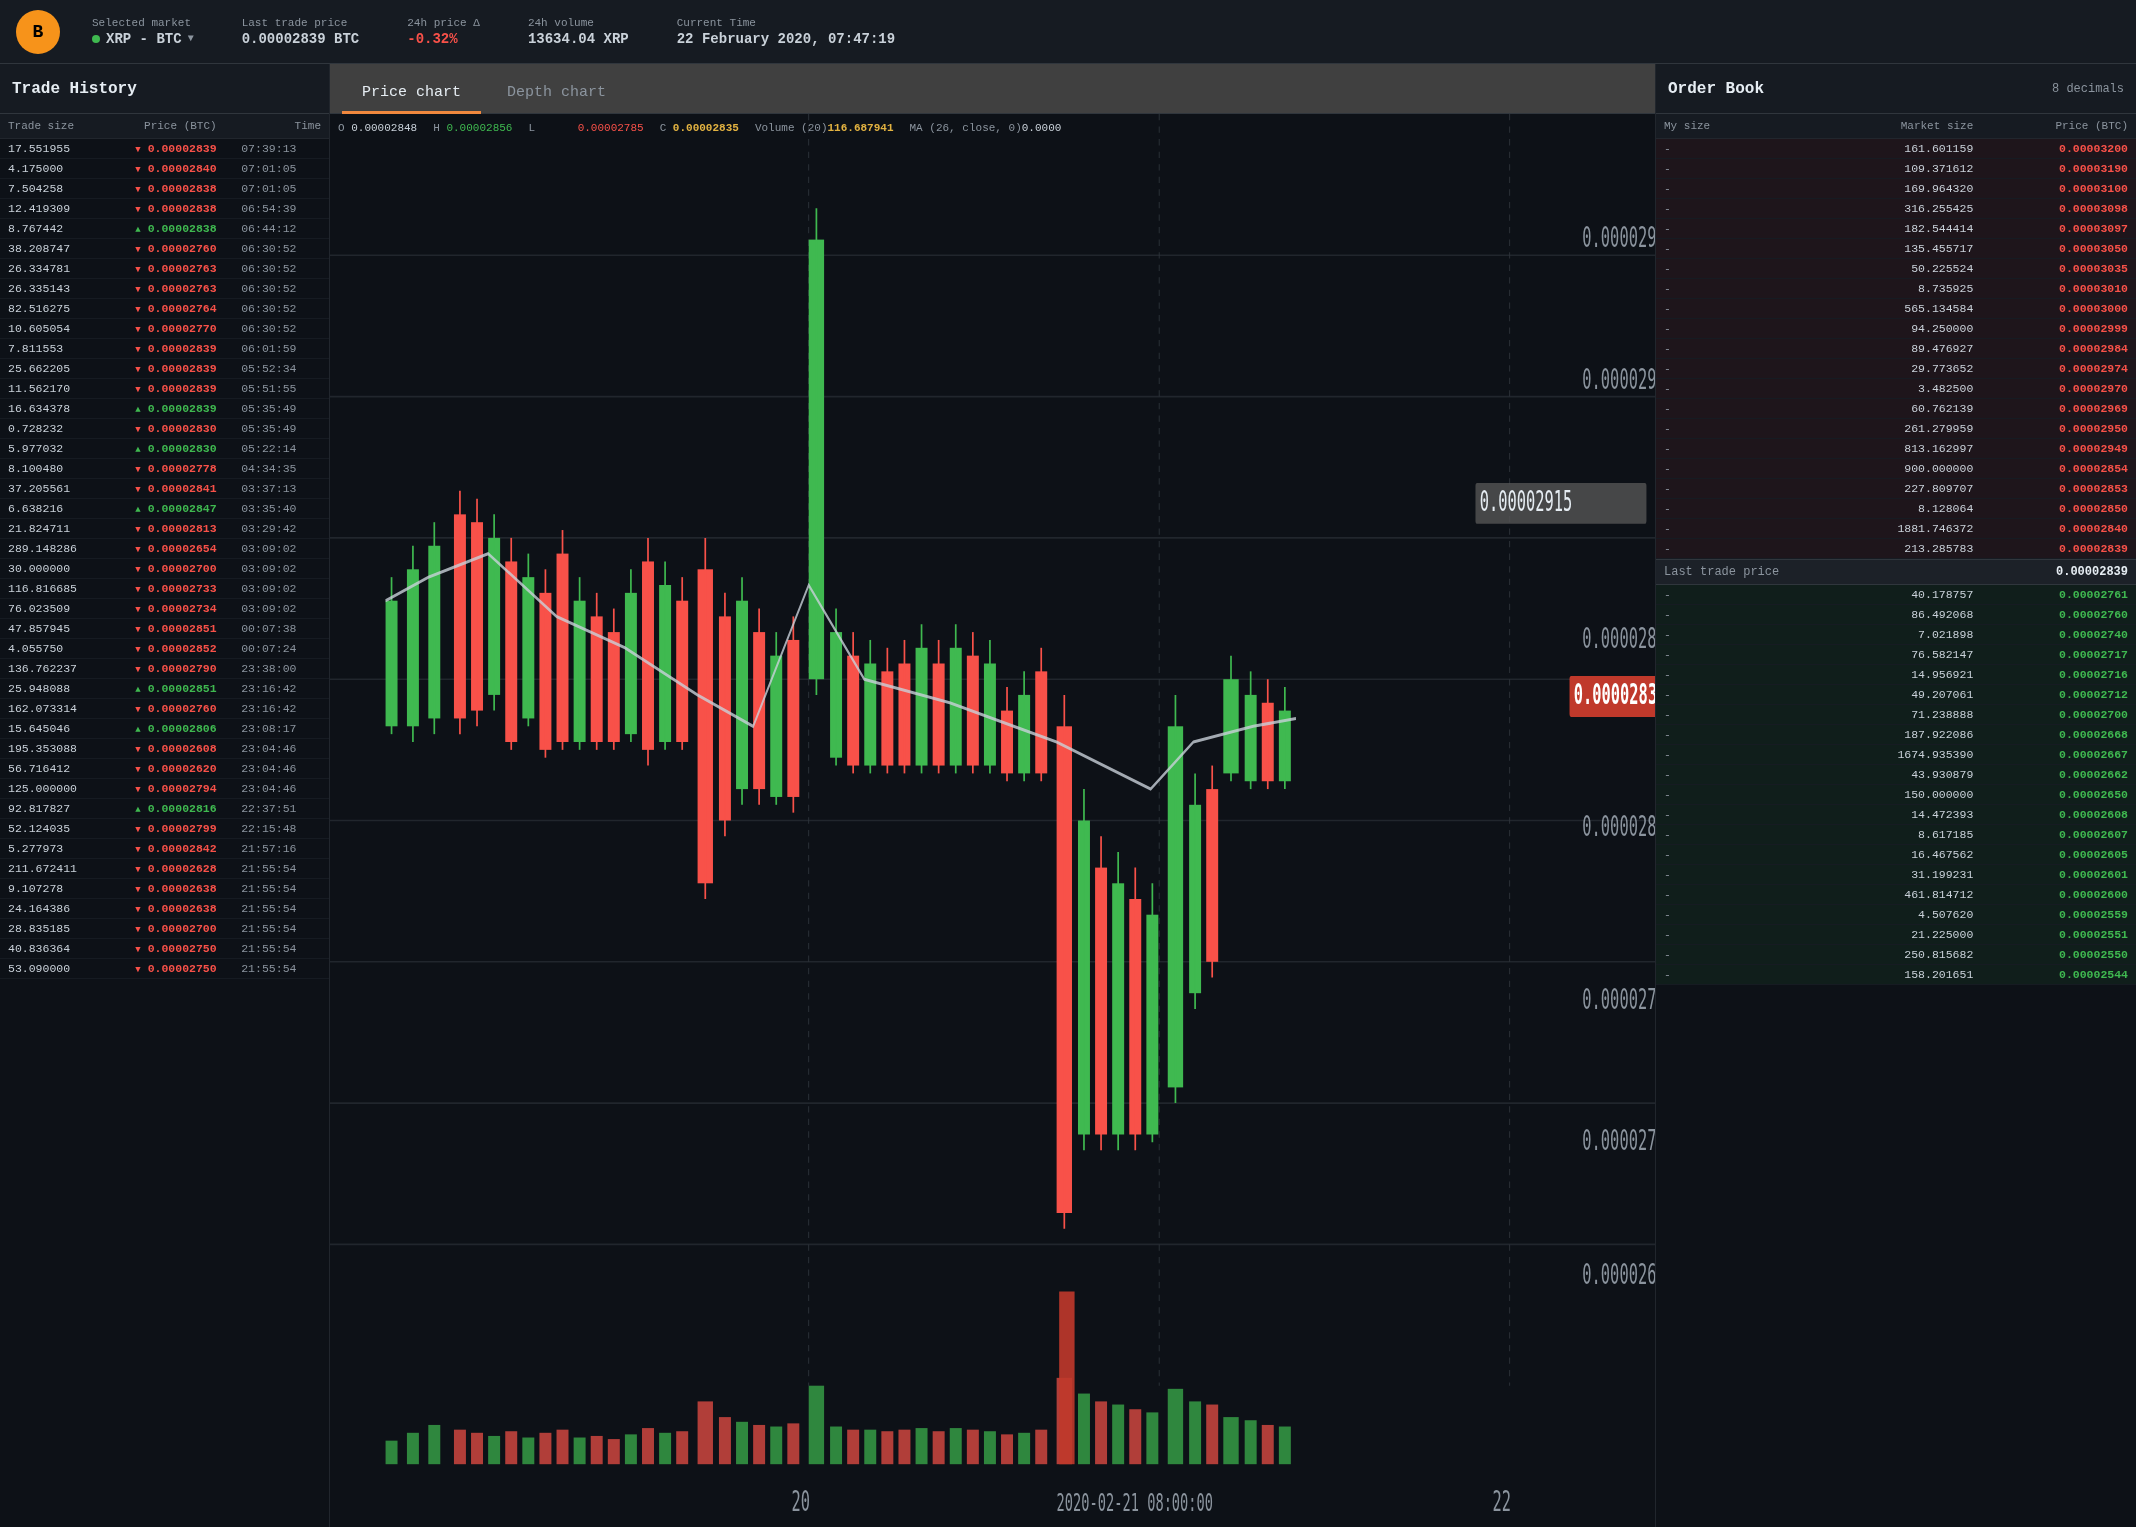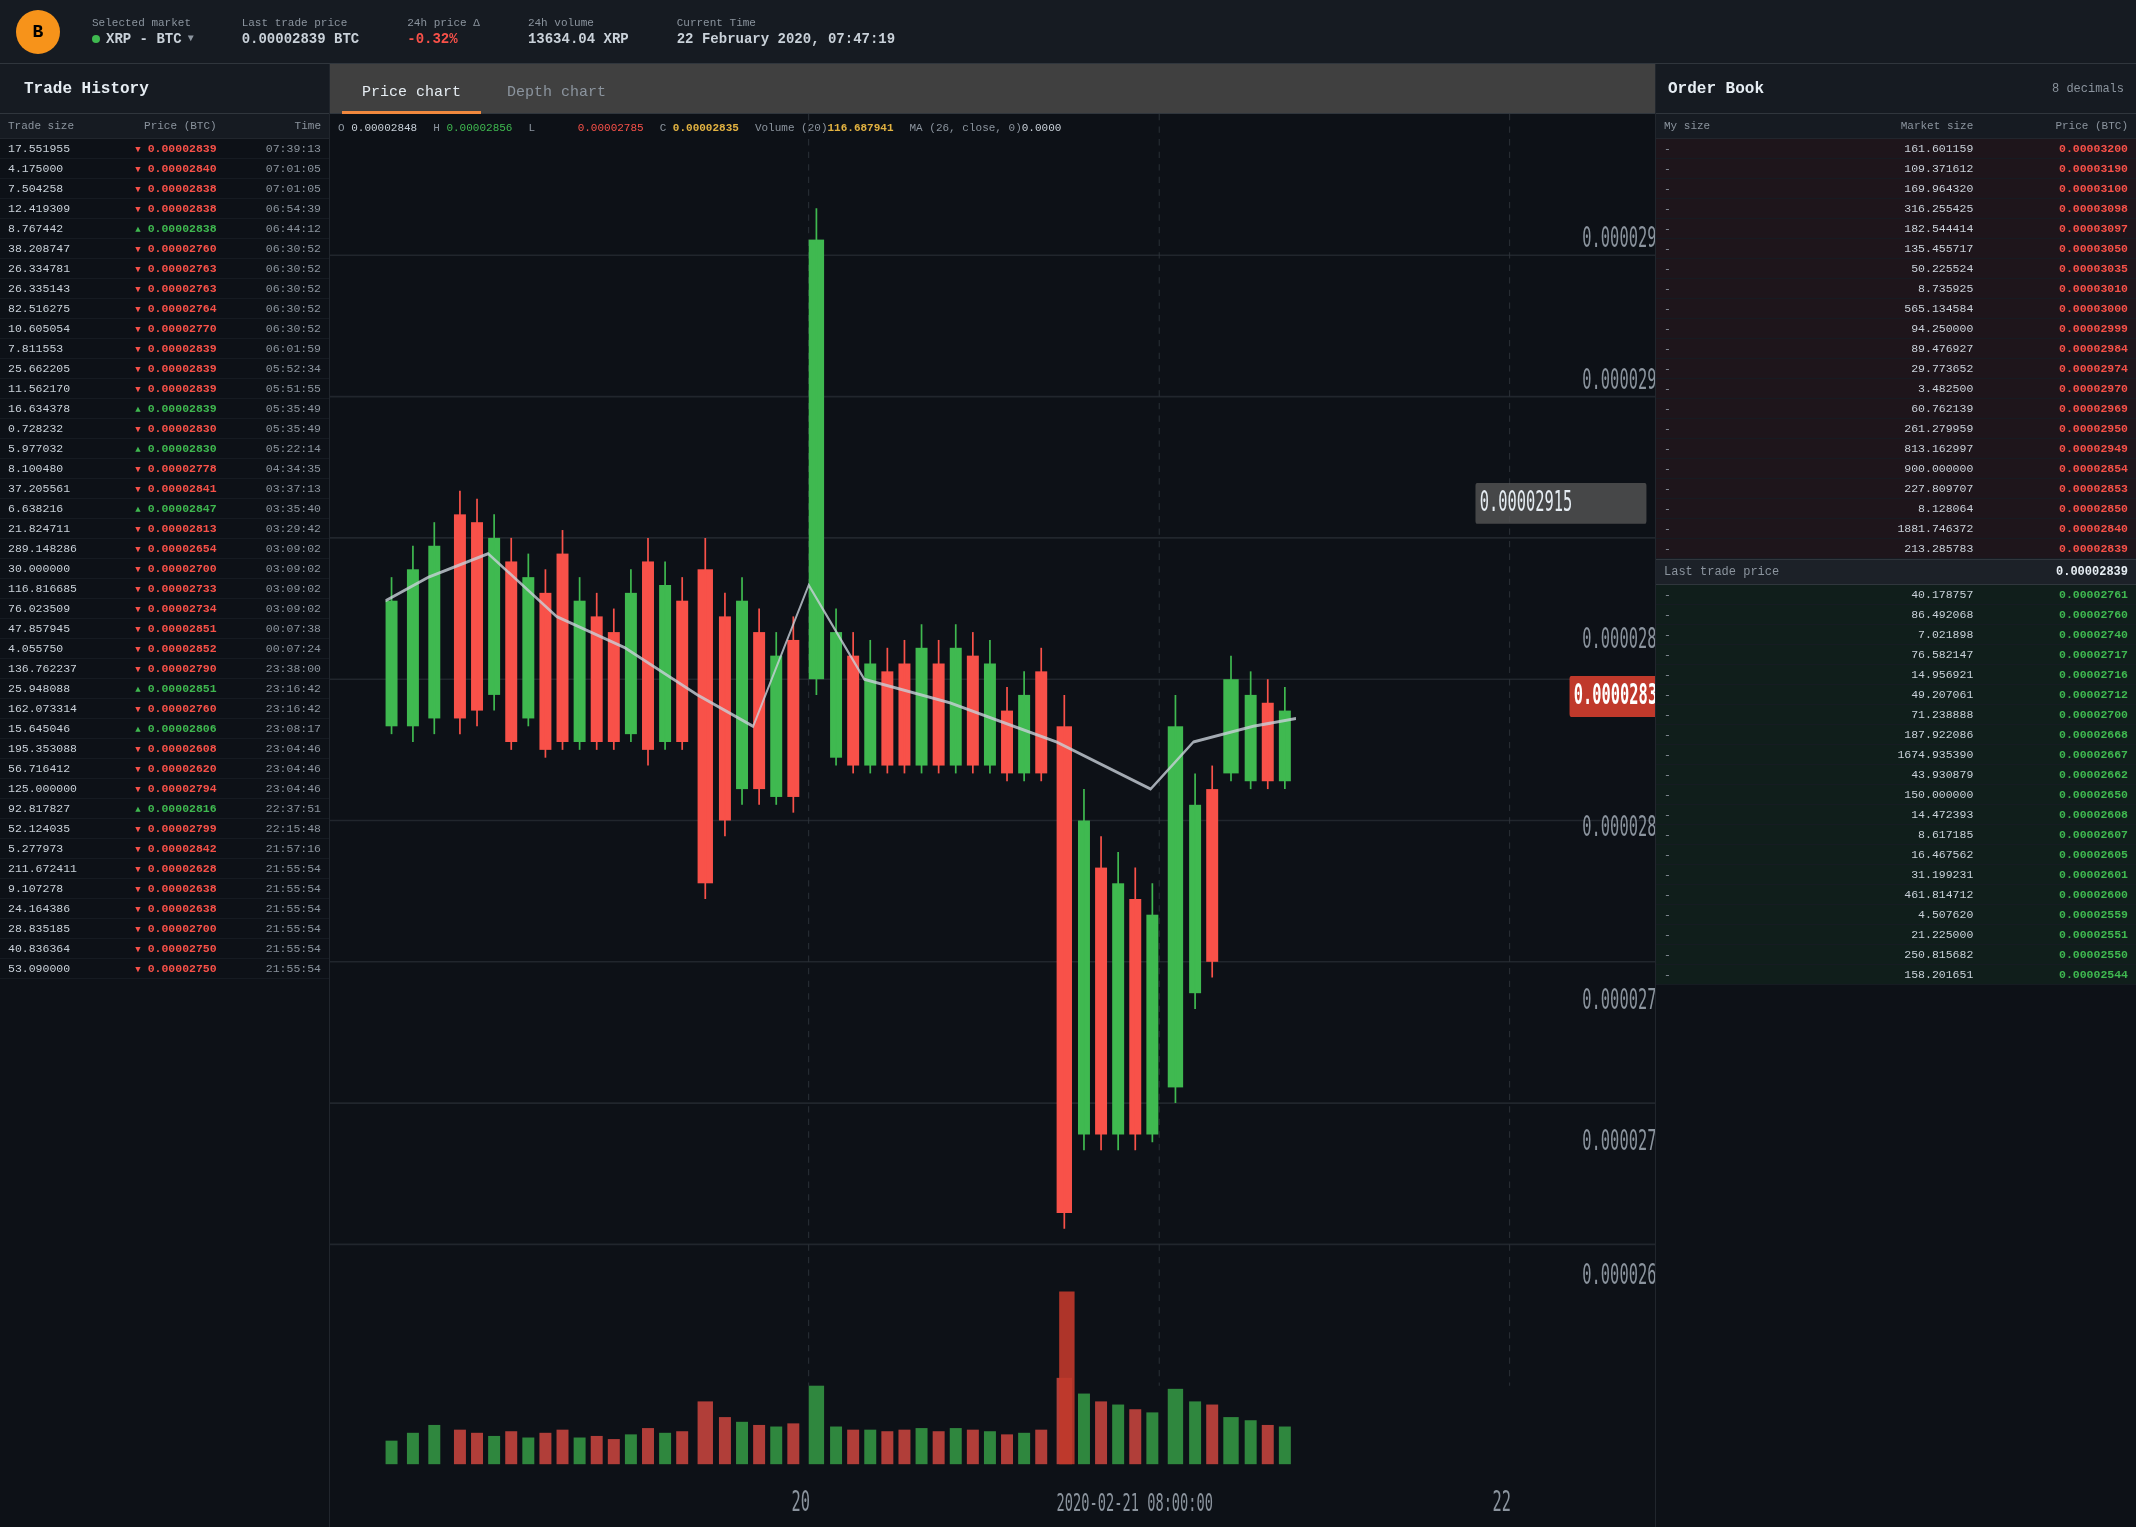--- a/index.html
+++ b/index.html
@@ -61,21 +61,21 @@
       width: 330px;
       min-width: 330px;
       background: #0d1117;
       border-right: 1px solid #21262d;
       display: flex;
       flex-direction: column;
     }
     .panel-header {
       background: #161b22;
       border-bottom: 1px solid #30363d;
-      padding: 10px 24px;
+      padding: 10px 12px;
       font-size: 16px;
       font-weight: bold;
       color: #e6edf3;
       height: 50px;
       display: flex; align-items: center;
     }
     .trade-table-header {
       display: grid;
       grid-template-columns: 1fr 1fr 1fr;
       padding: 6px 8px;
@@ -94,21 +94,21 @@
       display: grid;
       grid-template-columns: 1fr 1fr 1fr;
       padding: 3px 8px;
       border-bottom: 1px solid #161b22;
       font-size: 11.5px;
     }
     .trade-row .size { color: #c9d1d9; }
     .trade-row .price { text-align: right; font-weight: bold; }
     .trade-row .price.red { color: #f85149; }
     .trade-row .price.green { color: #3fb950; }
-    .trade-row .time { text-align: right; color: #8b949e; }
+    .trade-row .time { text-align: center; color: #8b949e; }
 
     
     .chart-panel {
       flex: 1;
       display: flex;
       flex-direction: column;
       background: #0d1117;
       border-right: 1px solid #21262d;
     }
     .chart-tabs {

